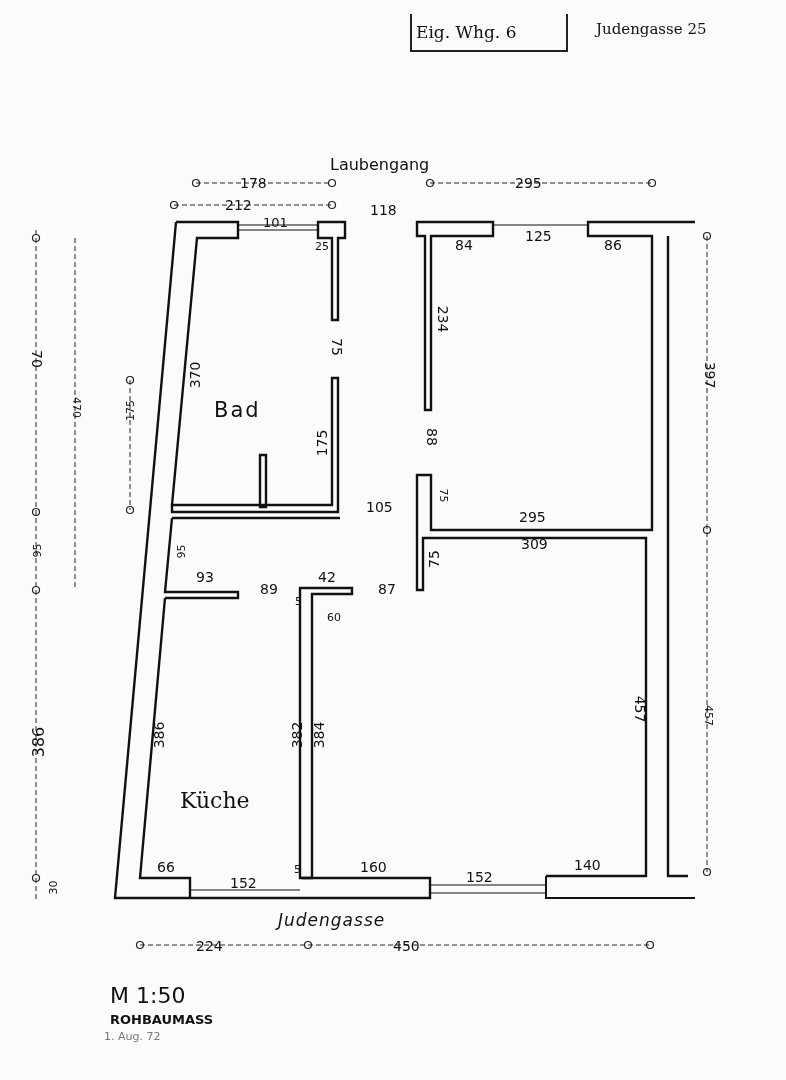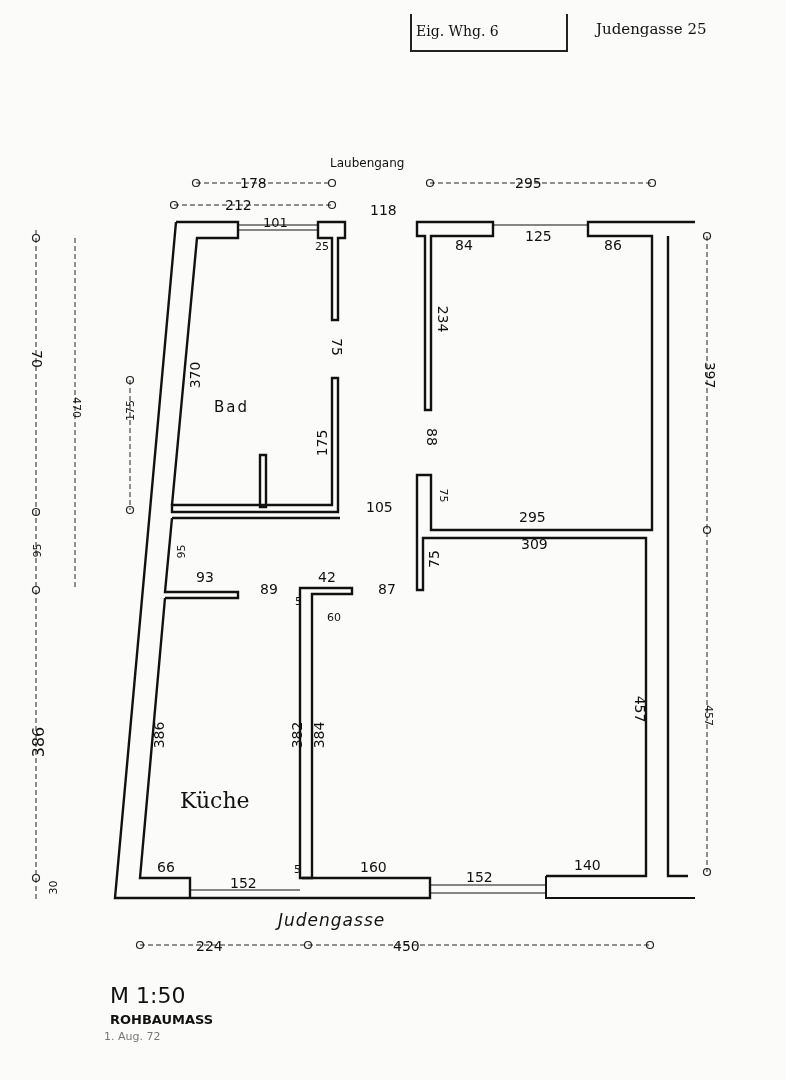--- a/index.html
+++ b/index.html
@@ -82,27 +82,27 @@
     <circle cx="707" cy="236" r="3.5"></circle>
       <circle cx="707" cy="530" r="3.5"></circle>
       <circle cx="707" cy="872" r="3.5"></circle>
     <circle cx="140" cy="945" r="3.5"></circle>
       <circle cx="308" cy="945" r="3.5"></circle>
       <circle cx="650" cy="945" r="3.5"></circle>
   </g>
 </svg>
 
 <div class="hdrbox"></div>
-<div class="lbl hand" style="left:416px;top:24px;font-size:14px;">Eig. Whg. 6</div>
+<div class="lbl hand" style="left:416px;top:24px;font-size:17px;">Eig. Whg. 6</div>
 <div class="lbl hand" style="left:596px;top:22px;font-size:15px;">Judengasse 25</div>
 
-<div class="lbl" style="left:330px;top:157px;font-size:12px;">Laubengang</div>
+<div class="lbl" style="left:330px;top:157px;font-size:16px;">Laubengang</div>
 <div class="lbl" style="left:278px;top:912px;font-size:17px;letter-spacing:1px;font-style:italic;">Judengasse</div>
 
-<div class="lbl" style="left:214px;top:400px;font-size:15px;letter-spacing:2px;">Bad</div>
+<div class="lbl" style="left:214px;top:400px;font-size:21px;letter-spacing:2px;">Bad</div>
 <div class="lbl hand" style="left:180px;top:790px;font-size:22px;">Küche</div>
 
 <div class="lbl d" style="left:240px;top:176px;">178</div>
 <div class="lbl d" style="left:225px;top:198px;text-align:center;">212</div>
 <div class="lbl d" style="left:370px;top:203px;">118</div>
 <div class="lbl d" style="left:515px;top:176px;">295</div>
 <div class="lbl s" style="left:263px;top:216px;font-size:13px;">101</div>
 <div class="lbl s" style="left:315px;top:241px;">25</div>
 <div class="lbl d" style="left:455px;top:238px;">84</div>
 <div class="lbl d" style="left:525px;top:229px;">125</div>

